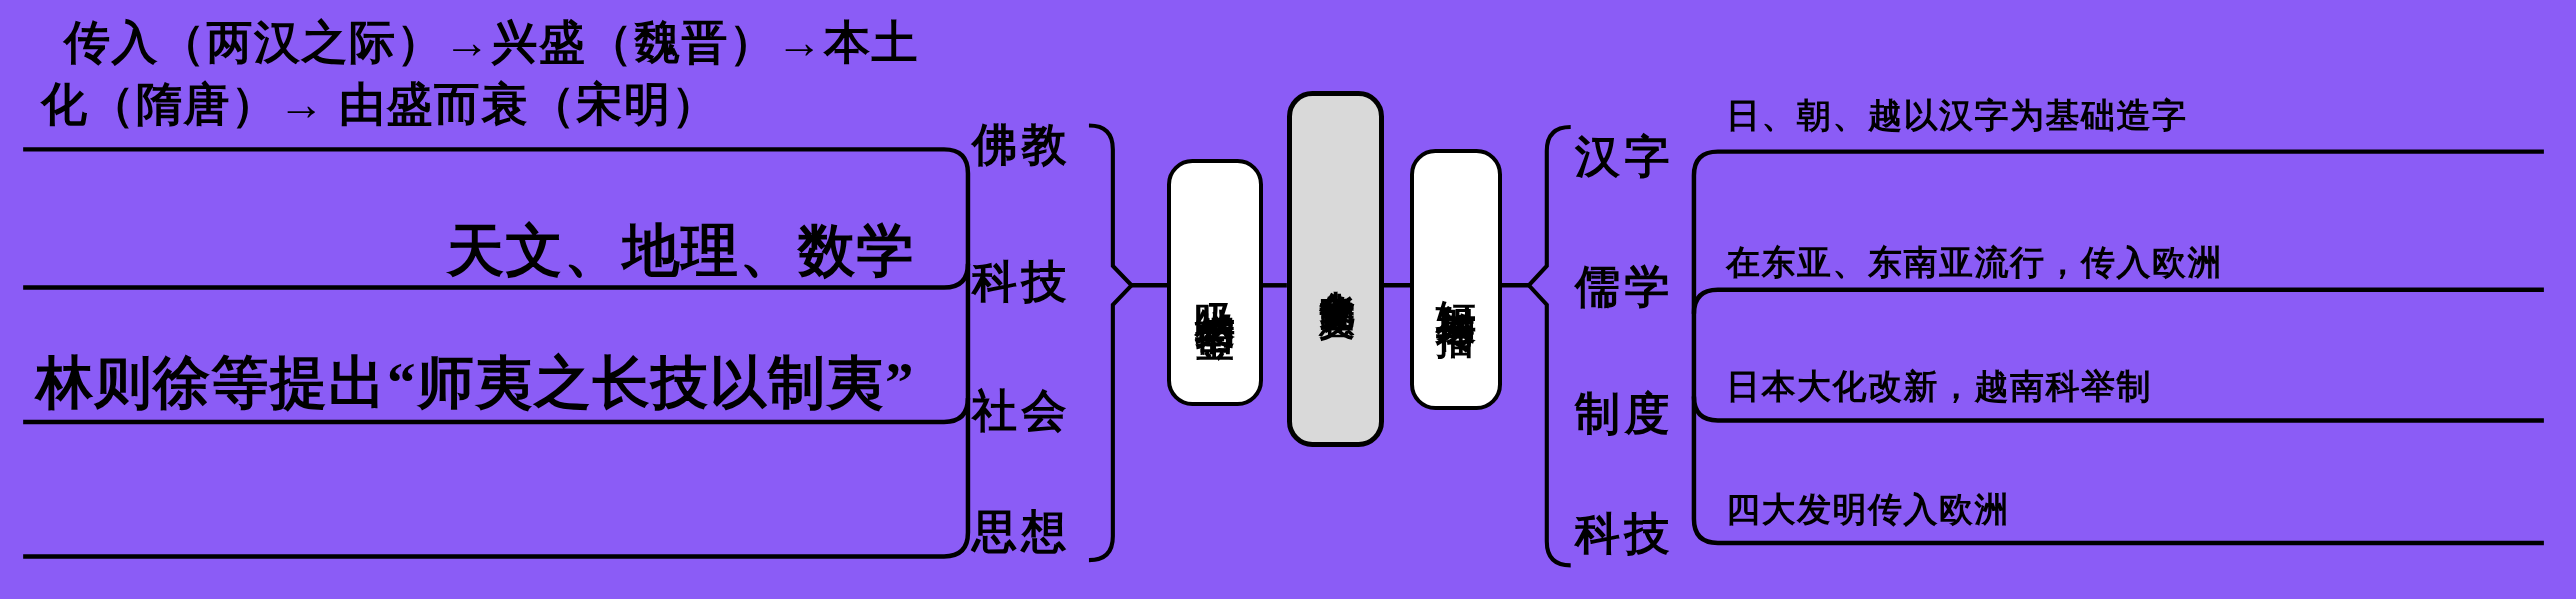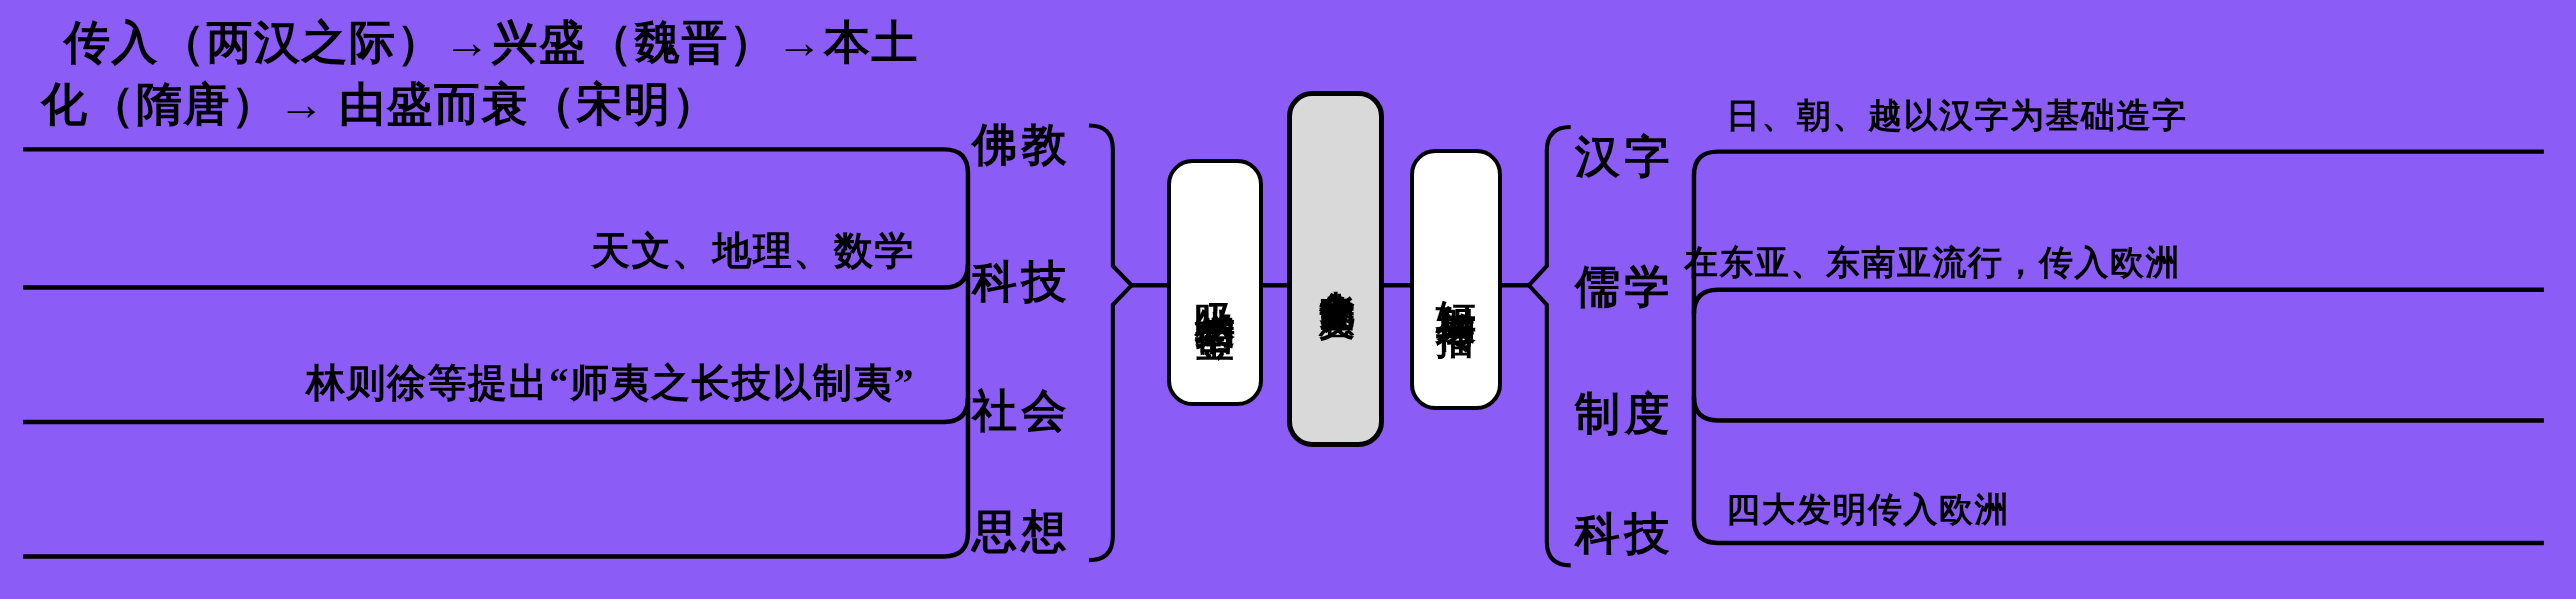--- a/index.html
+++ b/index.html
@@ -8,21 +8,21 @@
     width:2576px;height:599px;
     background:#8b5cf6;
     font-family:"Liberation Serif","DejaVu Serif",serif;
     font-weight:700;
     color:#000;
     overflow:hidden;
   }
   .stage svg{position:absolute;left:0;top:0;}
   .txt{position:absolute;white-space:nowrap;}
   .hist{font-size:46px;line-height:54px;letter-spacing:1.5px;}
-  .row-l{font-size:39px;line-height:49px;letter-spacing:1.5px;text-align:right;}
+  .row-l{font-size:57px;line-height:49px;letter-spacing:1.5px;text-align:right;}
   .row-r{font-size:34px;line-height:49px;letter-spacing:1.5px;text-align:left;}
   .cat{font-size:45px;line-height:51px;letter-spacing:4.5px;text-align:left;width:112px;}
   .vbox{
     position:absolute;
     border:4.5px solid #000;
     border-radius:25.4px;
     display:flex;align-items:center;justify-content:center;
     writing-mode:vertical-rl;text-orientation:upright;
     background:#ffffff;
     letter-spacing:4.5px;
@@ -77,17 +77,18 @@
   <div class="vbox center" style="left:1287px;top:91px;width:87px;height:346px;background:#d9d9d9;">中华文化的世界意义</div>
 
   <div class="vbox side" style="left:1410px;top:149px;width:84px;height:253px;">辐射与传播</div>
 
   <div class="txt cat" style="left:1575px;top:113px;margin-top:19px;">汉字</div>
   <div class="txt cat" style="left:1575px;top:262px;">儒学</div>
   <div class="txt cat" style="left:1575px;top:389px;">制度</div>
   <div class="txt cat" style="left:1575px;top:509px;">科技</div>
 
   <div class="txt row-r" style="left:1726px;top:91px;">日、朝、越以汉字为基础造字</div>
-  <div class="txt row-r" style="left:1684px;top:238px;">在东亚、东南亚流行，传入欧洲</div>
+  <div class="txt row-r" style="left:1726px;top:238px;">在东亚、东南亚流行，传入欧洲</div>
+  <div class="txt row-r" style="left:1726px;top:362px;">日本大化改新，越南科举制</div>
   <div class="txt row-r" style="left:1726px;top:485px;">四大发明传入欧洲</div>
 
 </div>
 
 
 </body></html>

